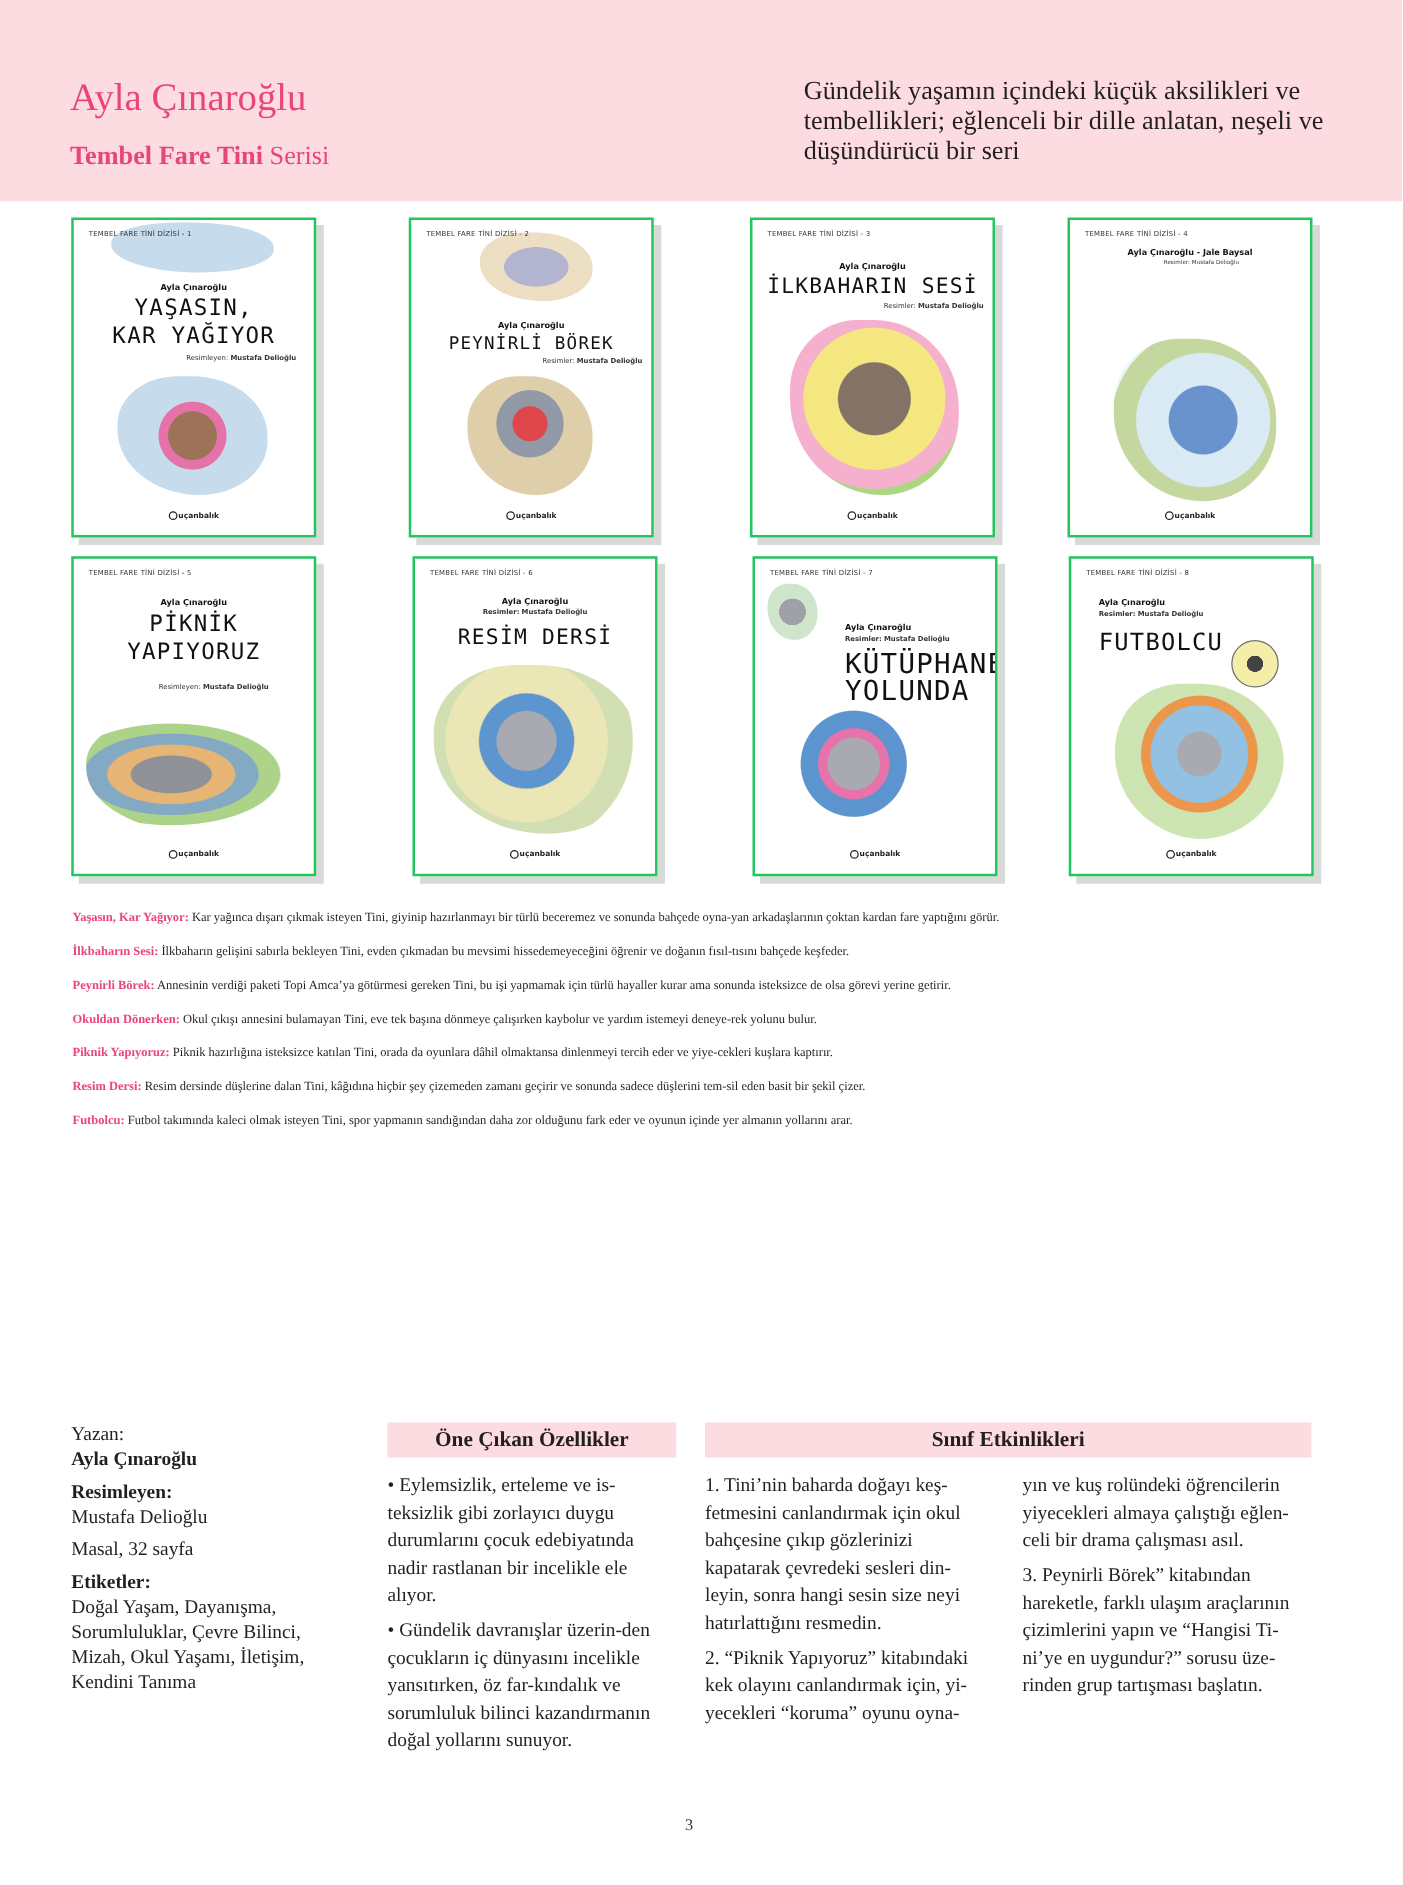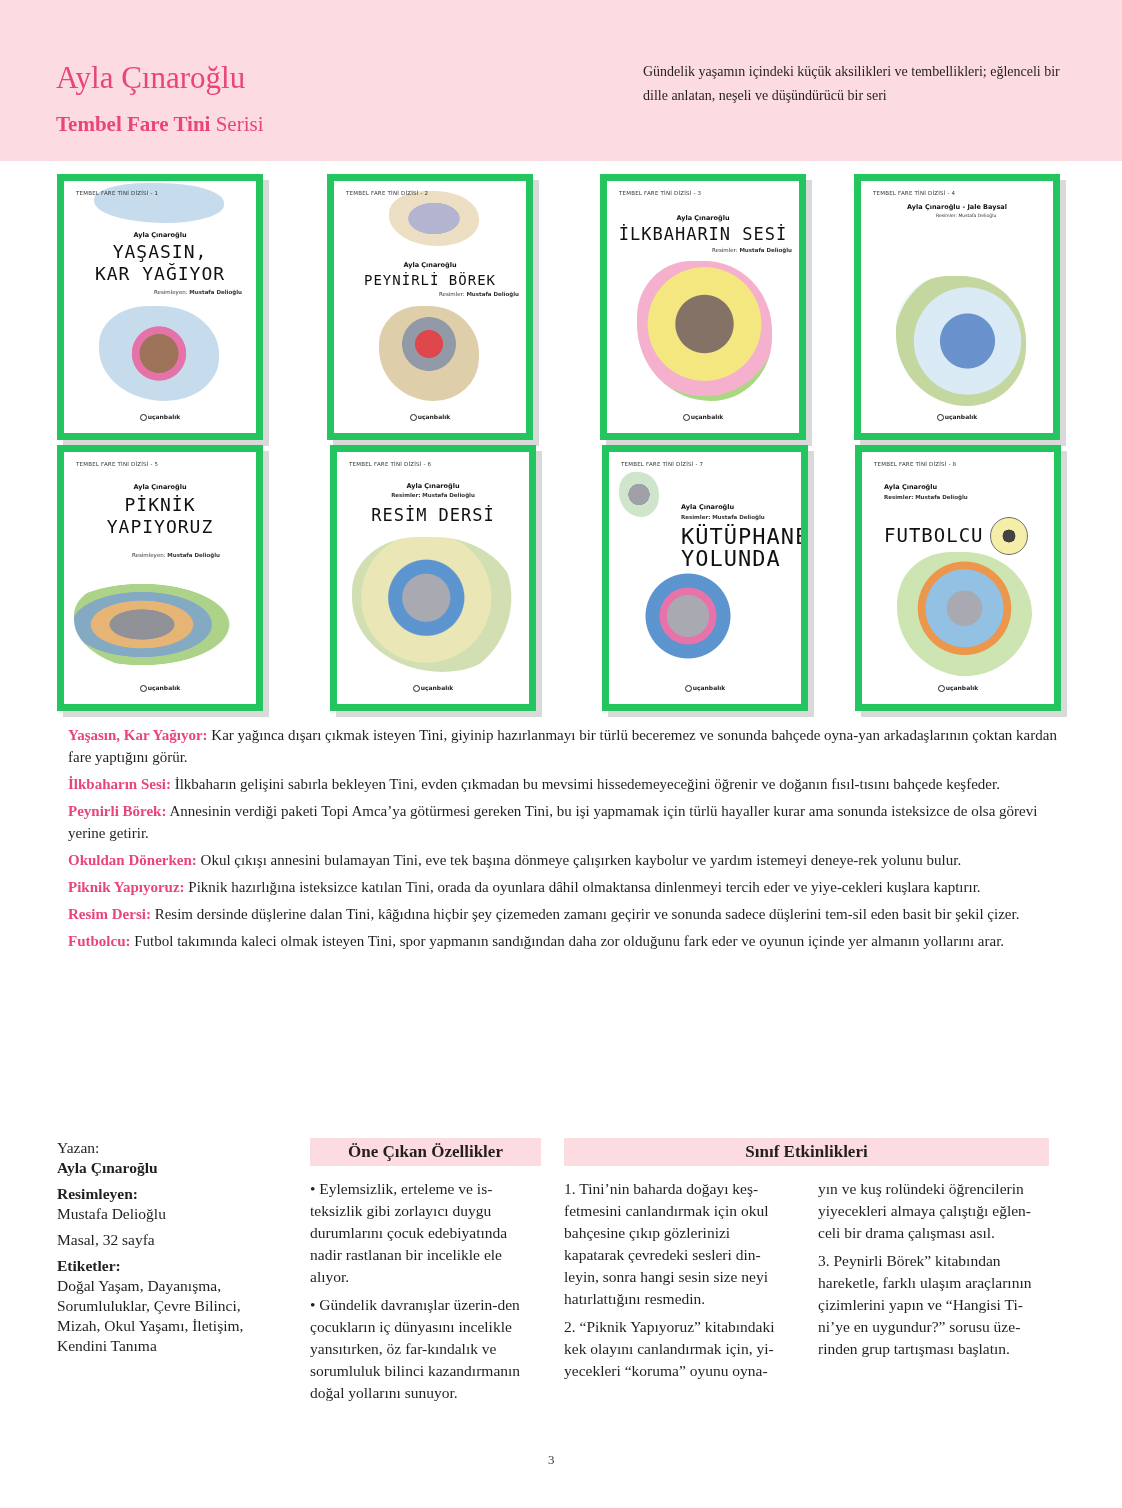--- a/index.html
+++ b/index.html
@@ -1,33 +1,33 @@
 <!DOCTYPE html>
 <html><head>
 <meta charset="utf-8">
 <style>
   html, body { margin:0; padding:0; }
   body { width:1122px; height:1508px; background:#fff; position:relative; font-family:"Liberation Serif","DejaVu Serif",serif; color:#231f20; overflow:hidden; }
   .header { position:absolute; left:0; top:0; width:1122px; height:161px; background:#fcdbe1; }
   .author { position:absolute; left:56px; top:60px; font-size:31px; color:#e9457a; line-height:36px; }
   .series { position:absolute; left:56px; top:104px; font-size:21px; color:#e9457a; line-height:40px; }
   .series b { font-weight:bold; }
-  .tagline { position:absolute; left:643px; top:60px; width:420px; font-size:14px; line-height:24px; color:#231f20; }
+  .tagline { position:absolute; left:643px; top:60px; width:420px; font-size:21px; line-height:24px; color:#231f20; }
 
-  .cover { position:absolute; width:192px; height:252px; background:#fff; border:7px solid #22c55e; box-shadow:6px 6px 0 #d9d9d9; overflow:hidden; }
+  .cover { position:absolute; width:192px; height:252px; background:#fff; border:2px solid #22c55e; box-shadow:6px 6px 0 #d9d9d9; overflow:hidden; }
   .cover .series-no { position:absolute; left:12px; top:9px; font-family:"DejaVu Sans",sans-serif; font-size:5.5px; color:#333; letter-spacing:0.2px; }
   .cover .c-author { position:absolute; left:0; width:100%; text-align:center; font-family:"DejaVu Sans",sans-serif; font-weight:bold; font-size:6.5px; color:#111; }
   .cover .c-title { position:absolute; left:0; width:100%; text-align:center; font-family:"DejaVu Sans Mono",monospace; font-size:18px; line-height:22px; color:#111; letter-spacing:1px; }
   .cover .c-ill { position:absolute; font-family:"DejaVu Sans",sans-serif; font-size:5.5px; color:#333; }
   .cover .c-ill b { font-weight:bold; }
   .cover .art { position:absolute; border-radius:40% 50% 45% 55%; opacity:0.85; }
   .cover .logo { position:absolute; left:0; width:100%; bottom:12px; text-align:center; font-family:"DejaVu Sans",sans-serif; font-weight:bold; font-size:6px; color:#222; }
   .cover .logo .ring { display:inline-block; width:7px; height:7px; border:1.5px solid #222; border-radius:50%; vertical-align:middle; margin-right:1px; box-sizing:border-box; }
 
-  .desc { position:absolute; left:68px; top:724px; width:990px; font-size:15px; line-height:22px; color:#231f20; }
+  .desc { position:absolute; left:58px; top:724px; width:990px; font-size:10px; line-height:22px; color:#231f20; }
   .desc p { margin:0 0 5px 0; }
   .desc .bt { color:#e9457a; font-weight:bold; }
 
   .meta { position:absolute; left:57px; top:1138px; width:230px; font-size:15.5px; line-height:20px; }
   .meta div { margin:0; }
   .meta .gap { margin-top:6px; }
   .meta b { font-weight:bold; }
 
   .box-head { position:absolute; height:28px; background:#fcdbe1; text-align:center; font-size:17px; font-weight:bold; line-height:28px; color:#231f20; }
   .col { position:absolute; font-size:15.5px; line-height:22px; color:#231f20; }
@@ -120,21 +120,21 @@
       <div>YOLUNDA</div>
     </div>
   <div class="art" style="left:25px;top:120px;width:120px;height:110px;background:radial-gradient(circle at 45% 40%,#9a9aa4 0 22%,#e35a9a 23% 30%,#3f82c6 31% 45%,#ffffff 46% 100%);"></div>
   <div class="logo"><span class="ring"></span><span>uçanbalık</span></div>
 </div>
 
 <div class="cover" style="left:855px;top:445px;">
   <div class="series-no">TEMBEL FARE TİNİ DİZİSİ - 8</div>
   <div class="c-author" style="top:31px;left:22px;width:auto;text-align:left;">Ayla Çınaroğlu</div>
   <div class="c-ill" style="left:22px;top:42px;"><b>Resimler:</b> <b>Mustafa Delioğlu</b></div>
-  <div class="c-title" style="top:56px;left:22px;width:auto;text-align:left;font-size:19px;margin-top:16px;">
+  <div class="c-title" style="top:56px;left:22px;width:auto;text-align:left;font-size:19px;">
       <div>FUTBOLCU</div>
     </div>
   <div class="art" style="left:128px;top:65px;width:36px;height:36px;border-radius:50%;background:radial-gradient(circle,#222 0 25%,#f3ec9a 26% 100%);border:1px solid #555;"></div>
   <div class="art" style="left:35px;top:100px;width:135px;height:125px;background:radial-gradient(circle at 50% 45%,#9a9aa4 0 18%,#7fb6df 19% 40%,#e8842a 41% 48%,#c4e0a4 49% 70%,#ffffff 71% 100%);"></div>
   <div class="logo"><span class="ring"></span><span>uçanbalık</span></div>
 </div>
 
 <div class="desc">
   <p><span class="bt">Yaşasın, Kar Yağıyor:</span><span> Kar yağınca dışarı çıkmak isteyen Tini, giyinip hazırlanmayı bir türlü beceremez ve sonunda bahçede oyna-yan arkadaşlarının çoktan kardan fare yaptığını görür.</span></p>
   <p><span class="bt">İlkbaharın Sesi:</span><span> İlkbaharın gelişini sabırla bekleyen Tini, evden çıkmadan bu mevsimi hissedemeyeceğini öğrenir ve doğanın fısıl-tısını bahçede keşfeder.</span></p>

